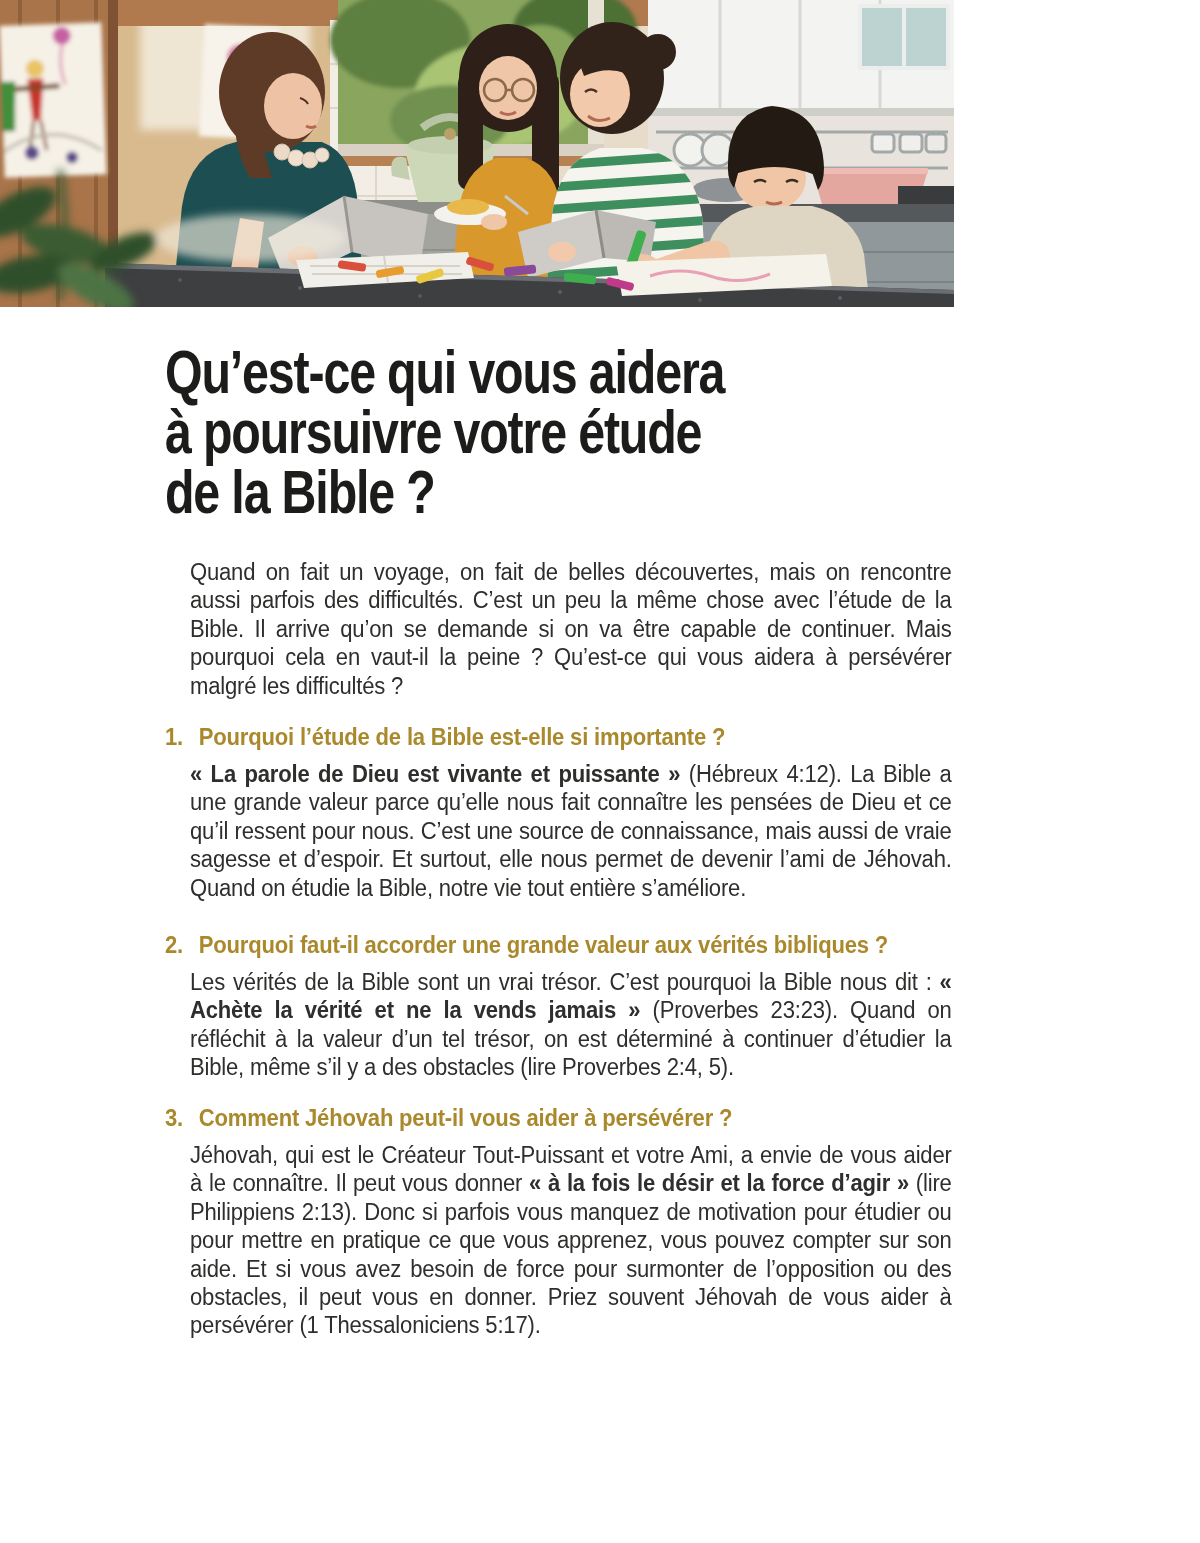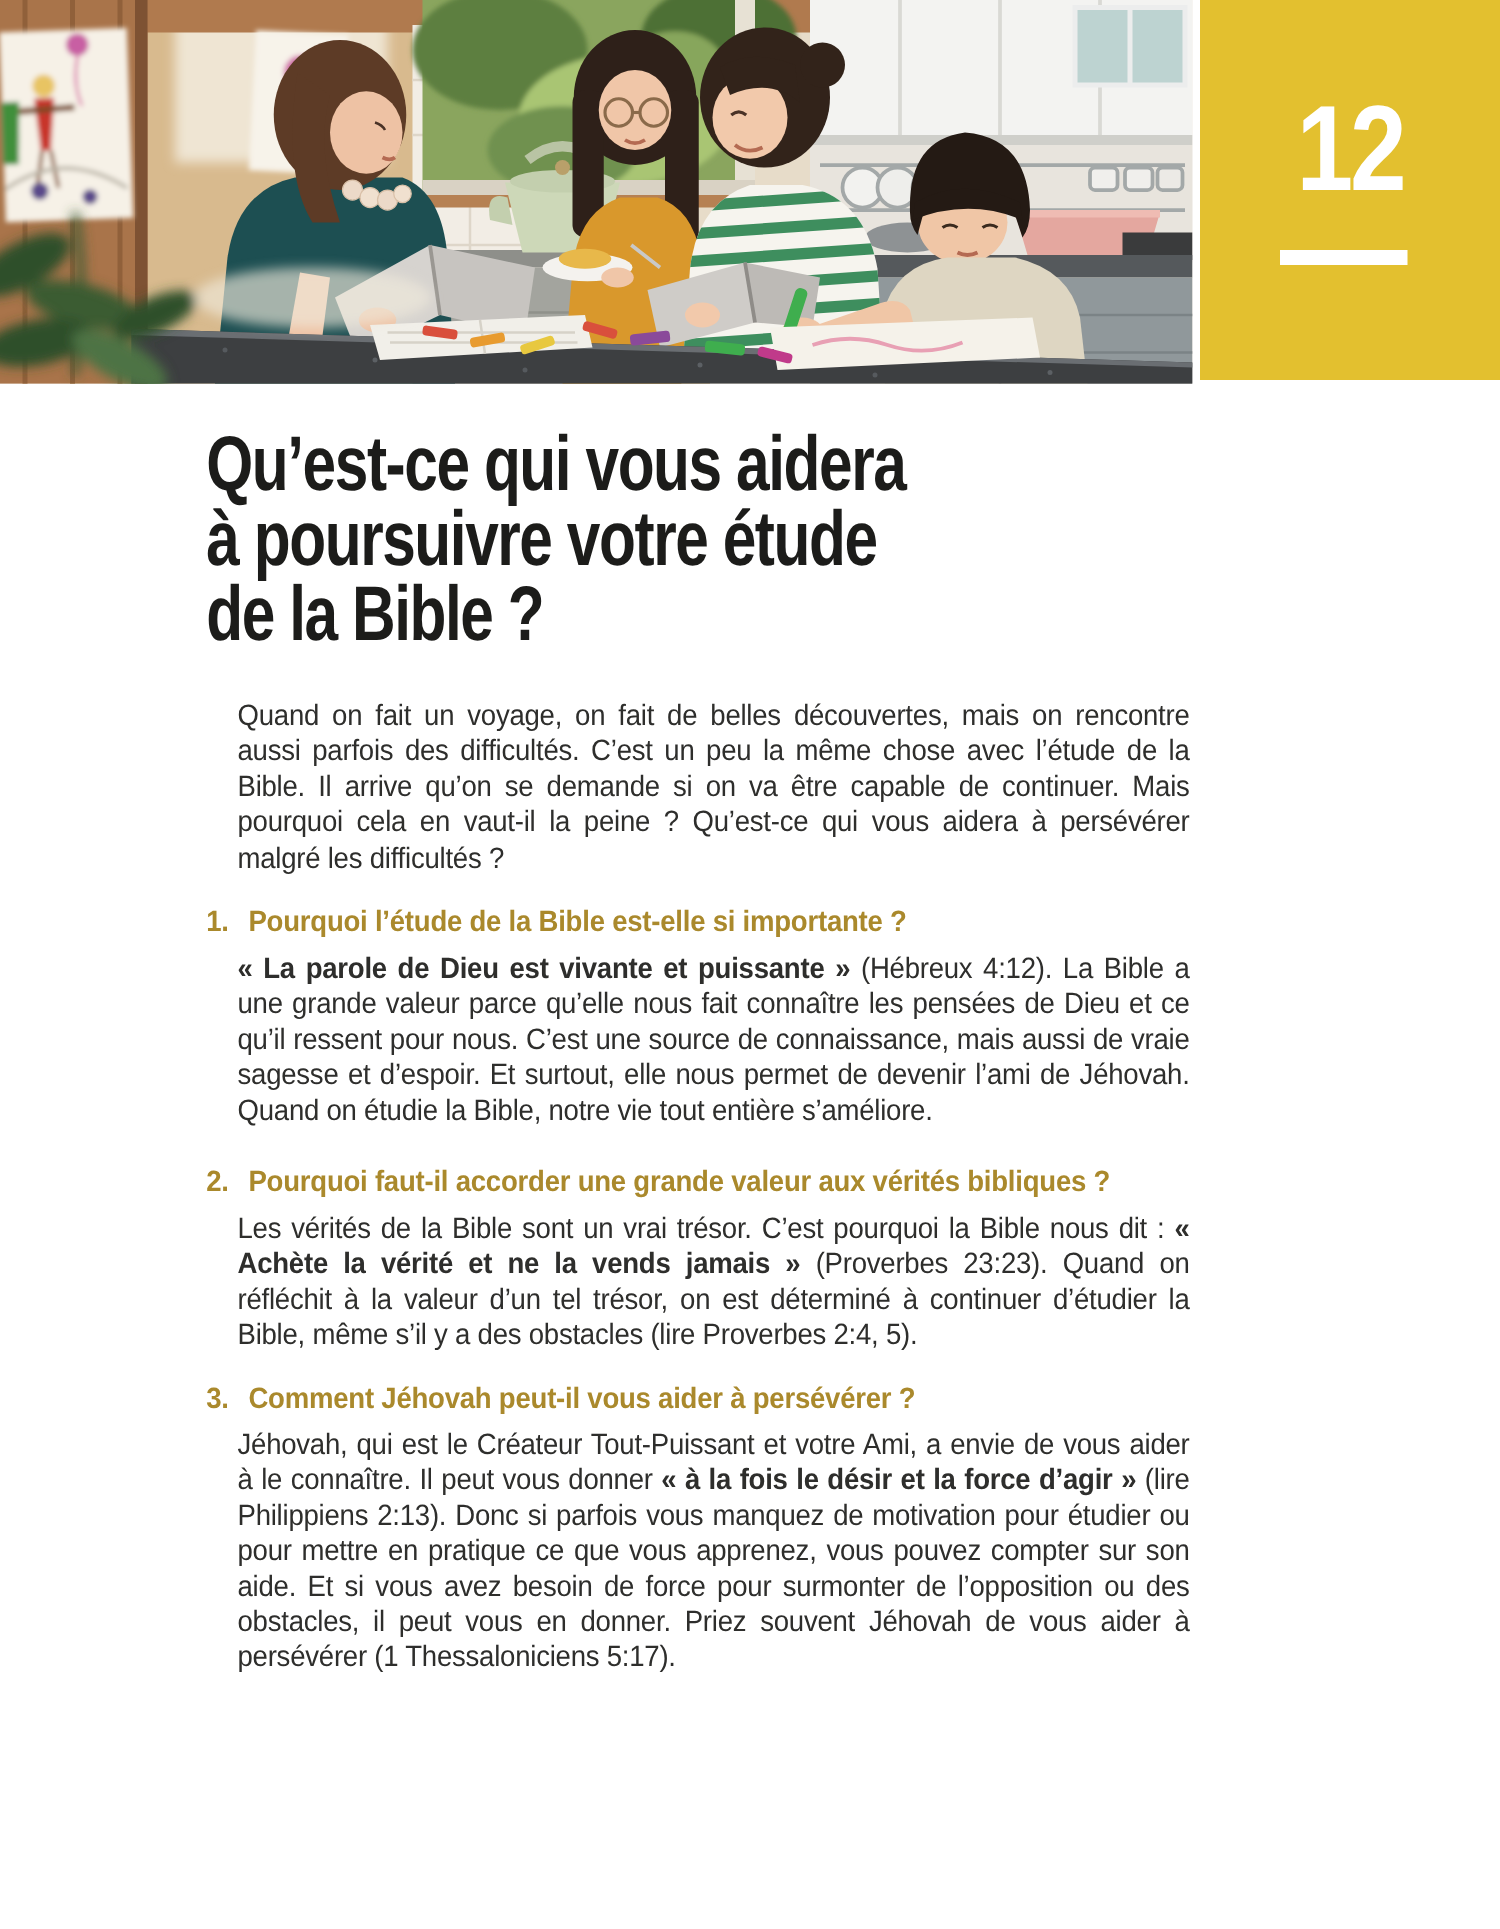--- a/index.html
+++ b/index.html
@@ -264,24 +264,20 @@
         <ellipse cx="66" cy="244" rx="46" ry="17" fill="#3a5c33" transform="rotate(14 66 244)"></ellipse>
         <ellipse cx="30" cy="274" rx="44" ry="18" fill="#2f4f2b" transform="rotate(-10 30 274)"></ellipse>
         <ellipse cx="96" cy="288" rx="42" ry="16" fill="#4e7344" transform="rotate(28 96 288)"></ellipse>
         <ellipse cx="124" cy="252" rx="36" ry="14" fill="#2f4f2b" transform="rotate(-24 124 252)"></ellipse>
         <ellipse cx="250" cy="238" rx="95" ry="24" fill="#efe9dc" opacity=".65"></ellipse>
       </g>
       </g>
     </svg>
   </div>
 
-  <div class="lesson-block">
-    <div class="lesson-num">12</div>
-    <div class="lesson-underline"></div>
-  </div>
 
   <h1 class="heading">
     <div>Qu’est-ce qui vous aidera</div>
     <div>à poursuivre votre étude</div>
     <div>de la Bible ?</div>
   </h1>
 
   <p class="para pos-intro">Quand on fait un voyage, on fait de belles découvertes, mais on rencontre aussi parfois des difficultés. C’est un peu la même chose avec l’étude de la Bible. Il arrive qu’on se demande si on va être capable de continuer. Mais pourquoi cela en vaut-il la peine ? Qu’est-ce qui vous aidera à persévérer malgré les difficultés ?</p>
 
   <div class="question pos-q1">

